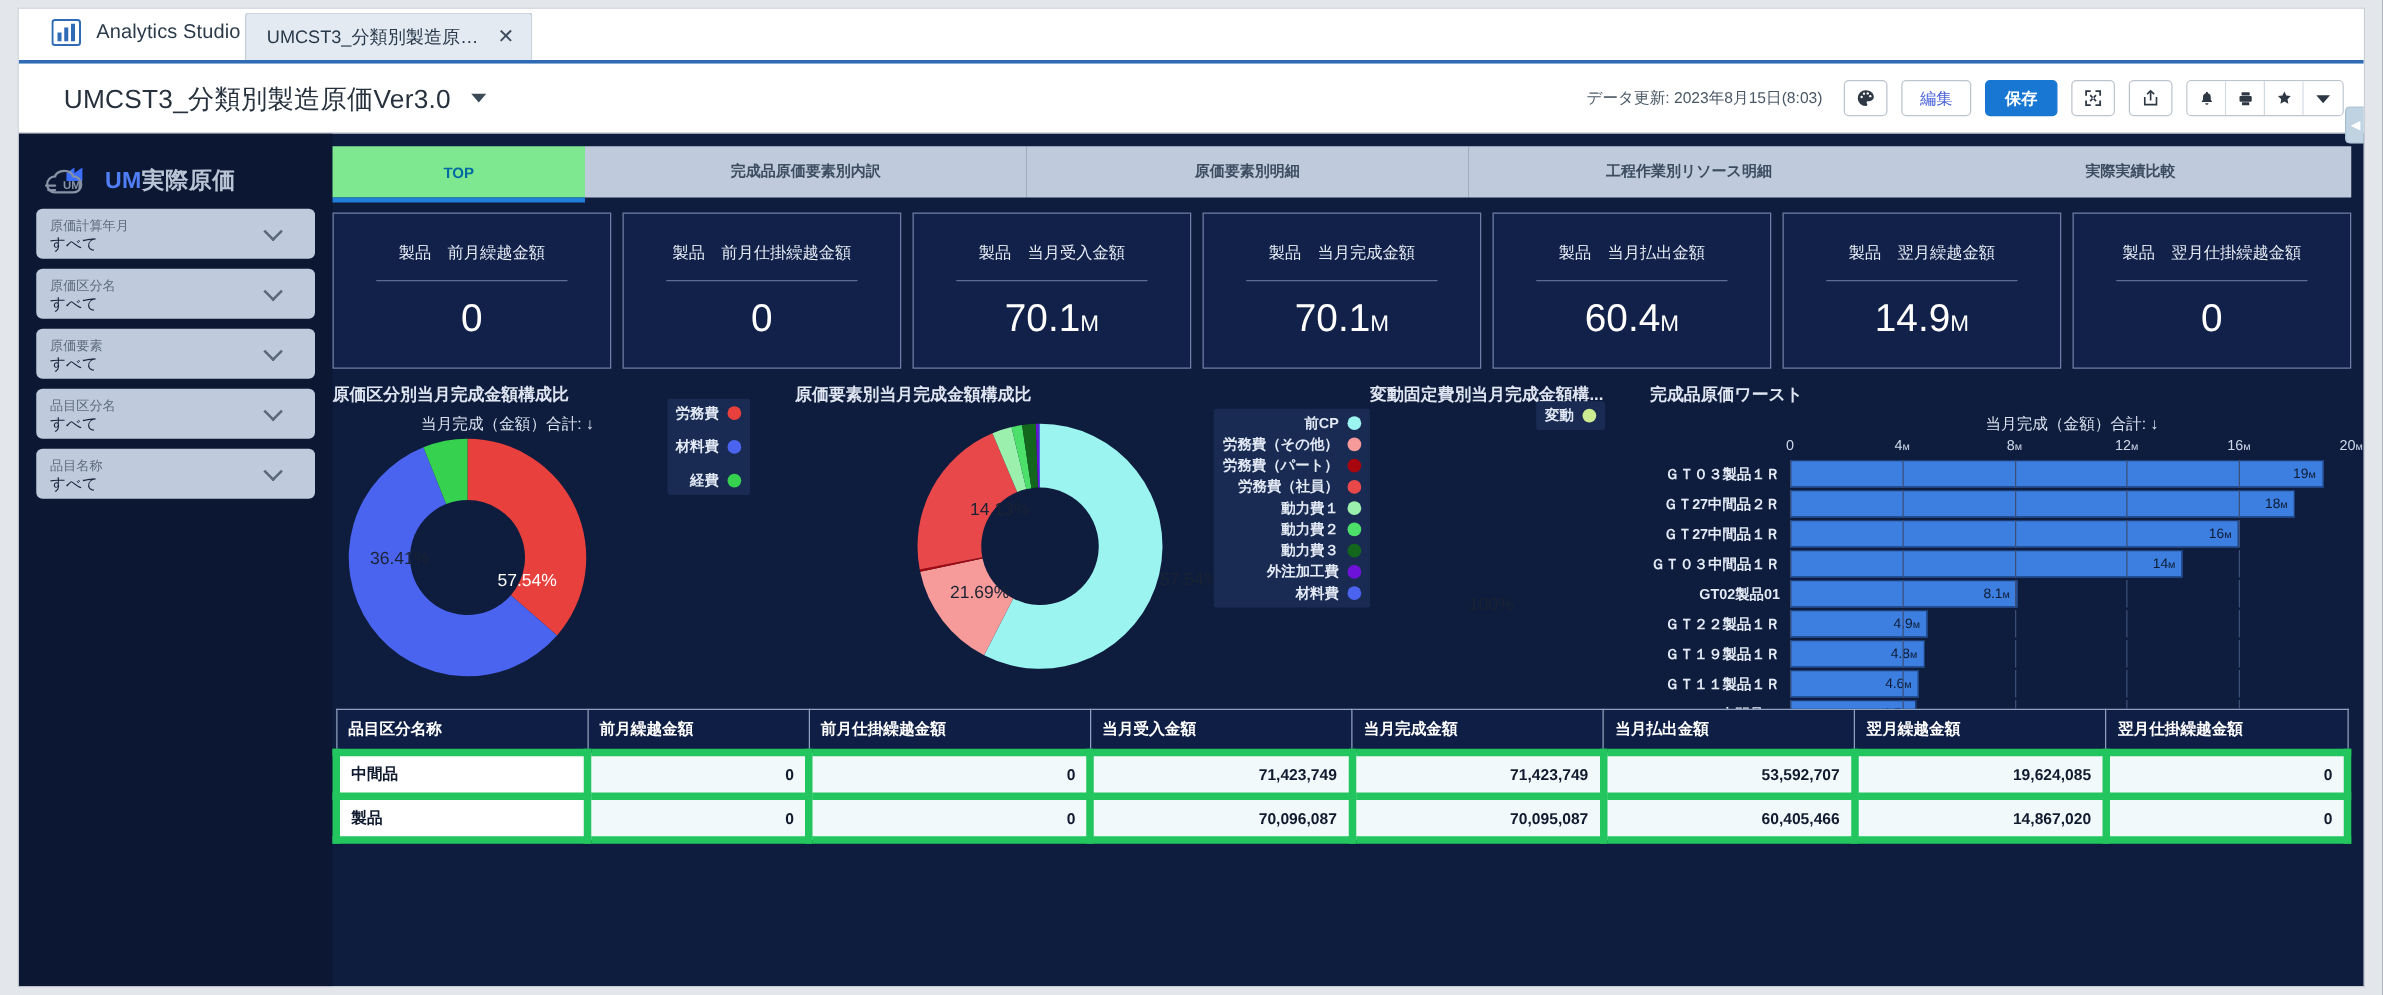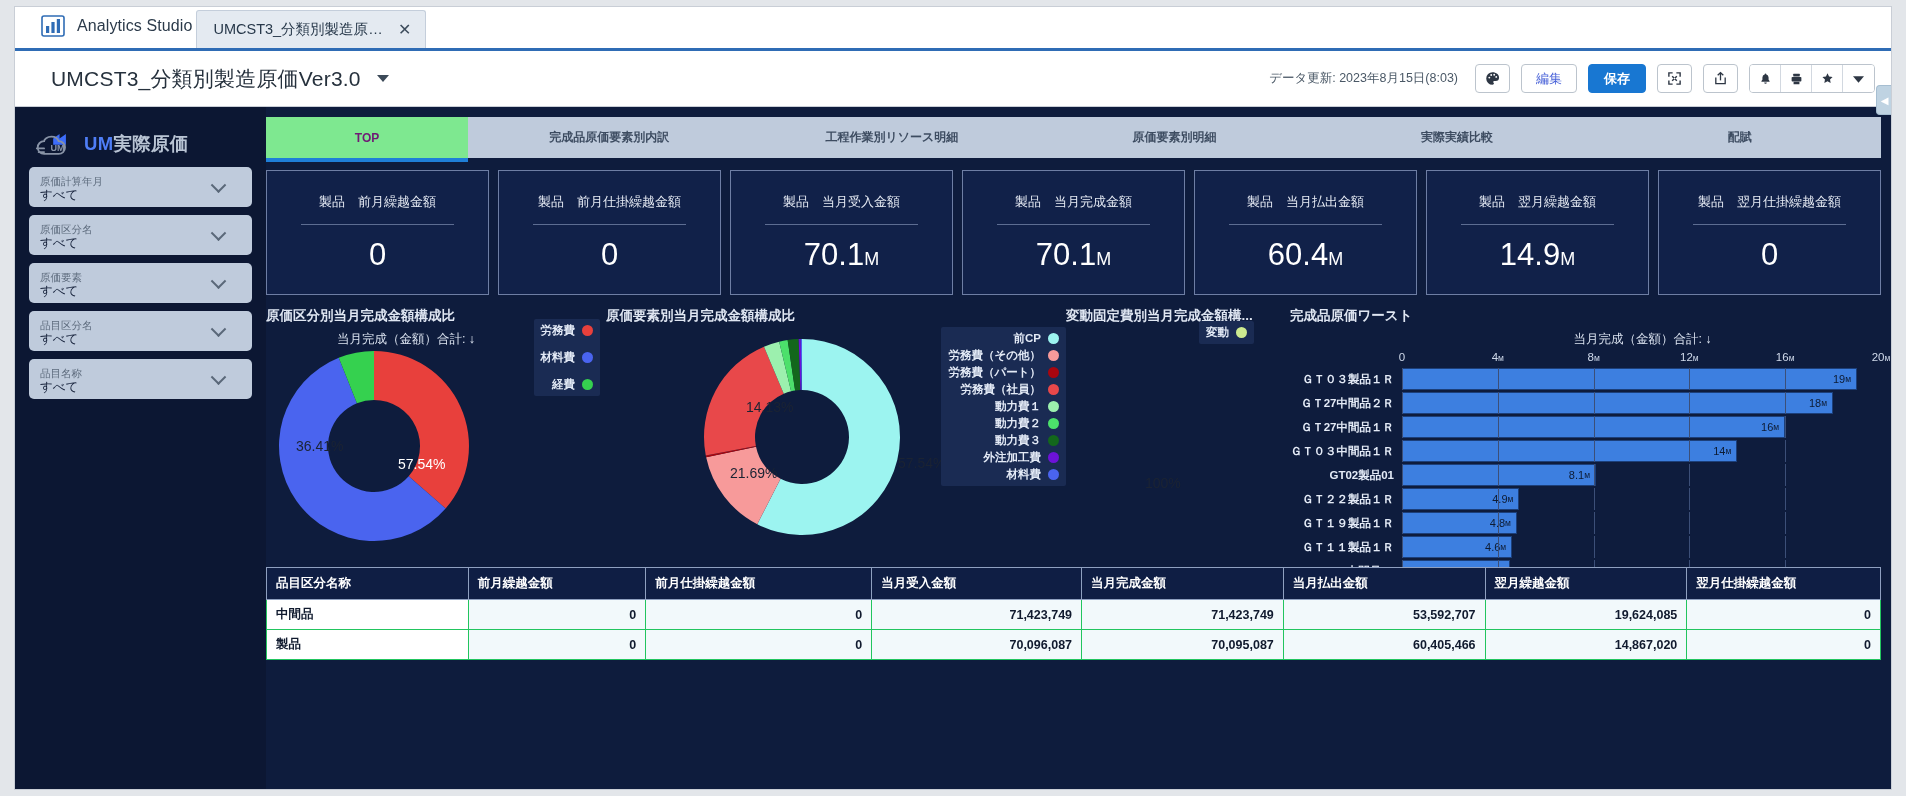--- a/index.html
+++ b/index.html
@@ -124,21 +124,21 @@
   }
 
   .content { flex: 1; min-width: 0; display: flex; flex-direction: column; padding: 0 10px 0 0; }
 
   .navtabs { display: flex; height: 41px; margin: 10px 0 0 0; flex: none; }
   .navtab {
     flex: 1; display: flex; align-items: center; justify-content: center;
     background: #bfcbdc; color: #3d4c61;
     font-size: 12px; cursor: pointer; position: relative; font-weight: bold;
   }
-  .navtab.active { background: #7ee890; color: #701a75; font-weight: 600; flex: 0 0 202px; }
+  .navtab.active { background: #7ee890; color: #0369a1; font-weight: 600; flex: 0 0 202px; }
   .navtab.active::after {
     content:''; position:absolute; left:0; right:0; bottom:-4px; height:4px; background:#1f7fd8;
   }
 
   .kpis { display: flex; gap: 9px; margin: 12px 0 0 0; flex: none; }
   .kpi {
     flex: 1; height: 125px; background: #112149;
     border: 1px solid #6e7ea4;
     display: flex; flex-direction: column; align-items: center;
     padding: 22px 12px 0 12px;
@@ -196,21 +196,21 @@
   
   .tablewrap { margin: 10px 0 0 0; flex: none; }
   table.dt { width: 100%; border-collapse: collapse; table-layout: fixed; }
   table.dt th {
     background: #0f1e44; color: #ffffff; font-size: 12.5px; font-weight: 700;
     text-align: left; padding: 7px 9px; border: 1px solid #8fa0c0;
     white-space: nowrap;
   }
   table.dt td {
     font-size: 12.5px; color: #101a2e; padding: 6px 9px;
-    border: 1px solid #22c55e; text-align: right; font-weight: 600;
+    border: 6px solid #22c55e; text-align: right; font-weight: 600;
     background: #f2f9fb; white-space: nowrap;
   }
   table.dt td.first { text-align: left; background: #ffffff; }
   table.dt tr.alt td { background: #eaf0fb; }
   table.dt tr.alt td.first { background: #ffffff; }
 </style>
 </head>
 <body>
 
 <div class="app">
@@ -353,30 +353,27 @@
     <div class="content">
 
       <div class="navtabs" id="navtabs">
           <div class="navtab active">
             <span>TOP</span>
           </div>
           <div class="navtab">
             <span>完成品原価要素別内訳</span>
           </div>
           <div class="navtab">
+            <span>原価要素別明細</span>
+          </div>
+          <div class="navtab">
             <span>工程作業別リソース明細</span>
-          </div>
-          <div class="navtab">
-            <span>原価要素別明細</span>
           </div>
           <div class="navtab">
             <span>実際実績比較</span>
-          </div>
-          <div class="navtab">
-            <span>配賦</span>
           </div>
         </div>
 
       <div class="kpis" id="kpis">
           <div class="kpi">
             <div class="klabel">製品　前月繰越金額</div>
             <div class="krule"></div>
             <div class="kval"><span>0</span><span class="m"></span></div>
           </div>
           <div class="kpi">
@@ -434,21 +431,21 @@
                 <span class="ln">材料費</span>
                 <span class="lc" style="background: rgb(74, 100, 239);"></span>
               </div>
               <div class="li">
                 <span class="ln">経費</span>
                 <span class="lc" style="background: rgb(53, 209, 79);"></span>
               </div>
             </div>
         </div>
 
-        <div class="chartbox" style="width:460px;">
+        <div class="chartbox" style="width:460px;margin-left:30px;">
           <div class="ctitle">原価要素別当月完成金額構成比</div>
           <div class="donutwrap" style="margin-top:12px;height:210px;">
             <svg id="donut1" width="460" height="210" viewBox="0 0 460 210">
                 <path d="M196 2A98 98 0 1 1 151.28961609466995 187.20654545983348L174.55726486172946 141.8235473123691A47 47 0 1 0 196 53Z" fill="#9cf4f0"></path>
                 <path d="M151.28961609466995 187.20654545983348A98 98 0 0 1 100.13726982810522 120.35526870347076L150.02501716245862 109.76222070472576A47 47 0 0 0 174.55726486172946 141.8235473123691Z" fill="#f79a9a"></path>
                 <path d="M100.13726982810522 120.35526870347076A98 98 0 0 1 99.77063455884111 118.54478974784817L149.84918188026052 108.89392977702923A47 47 0 0 0 150.02501716245862 109.76222070472576Z" fill="#a8060f"></path>
                 <path d="M99.77063455884111 118.54478974784817A98 98 0 0 1 157.985633245347 9.673326640229163L177.76862002582968 56.68006481725276A47 47 0 0 0 149.84918188026052 108.89392977702923Z" fill="#e8484a"></path>
                 <path d="M157.985633245347 9.673326640229163A98 98 0 0 1 173.18223274193832 4.693392163203455L185.05678509052143 54.291728894597576A47 47 0 0 0 177.76862002582968 56.68006481725276Z" fill="#9cf0ae"></path>
                 <path d="M173.18223274193832 4.693392163203455A98 98 0 0 1 181.64325468629312 3.0573166041018L189.1146221454671 53.50708041217127A47 47 0 0 0 185.05678509052143 54.291728894597576Z" fill="#4ce06b"></path>
                 <path d="M181.64325468629312 3.0573166041018A98 98 0 0 1 192.6755762620413 2.0564029310210827L194.40563351342797 53.02705038528562A47 47 0 0 0 189.1146221454671 53.50708041217127Z" fill="#13671c"></path>

